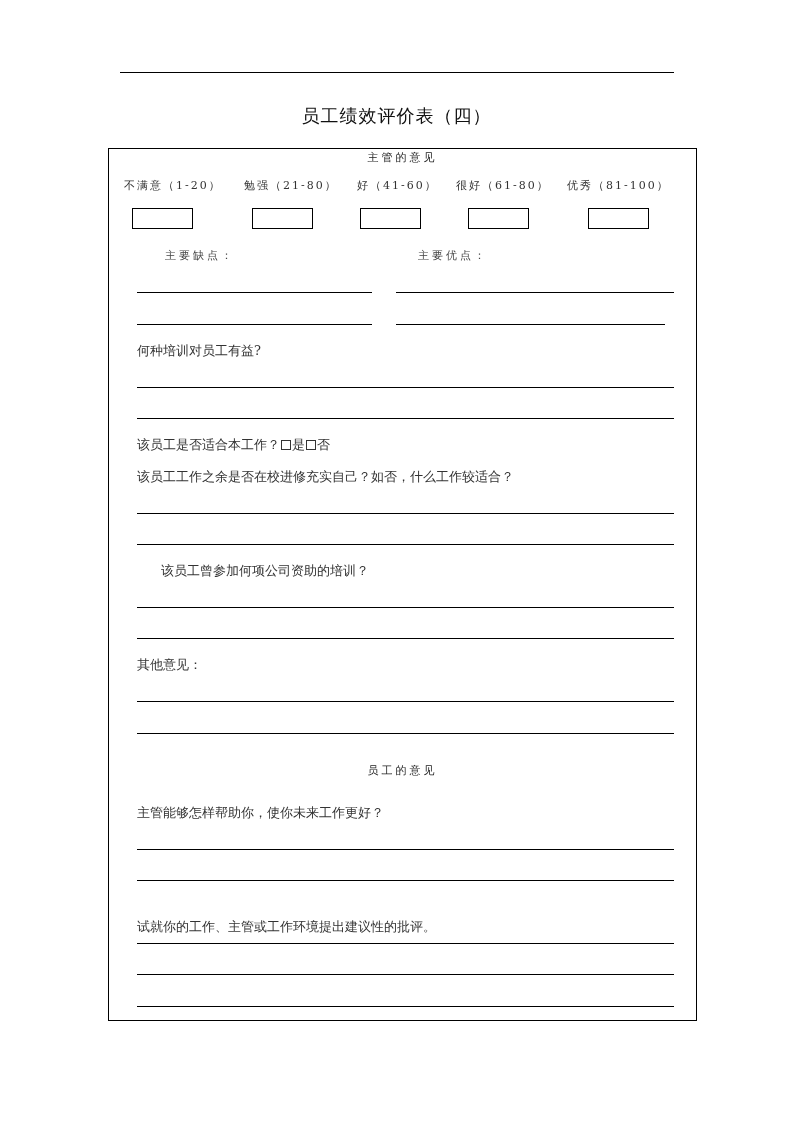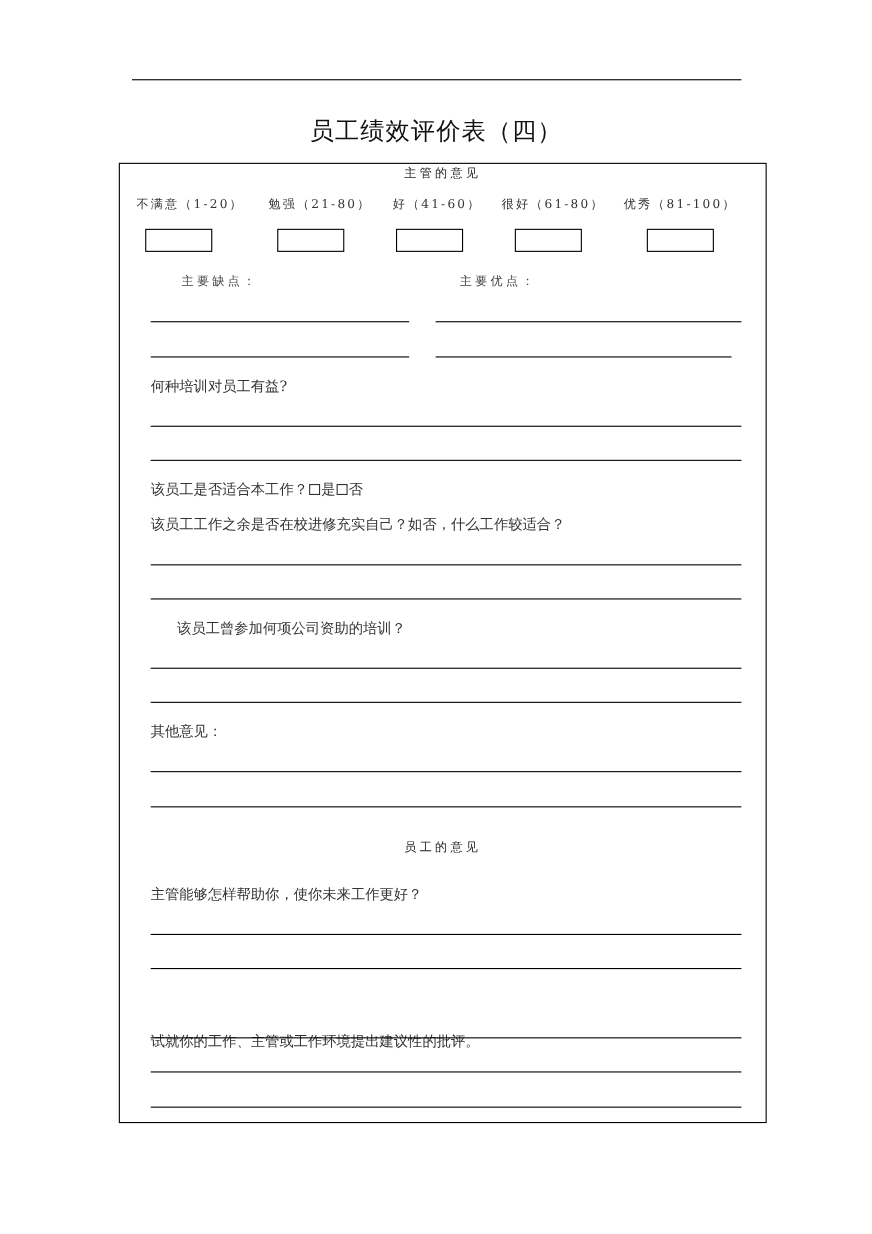--- a/index.html
+++ b/index.html
@@ -1,21 +1,21 @@
 <!DOCTYPE html>
 <html><head>
   <meta charset="utf-8">
   <style>
     html, body { margin: 0; padding: 0; background: #ffffff; }
     body { width: 793px; height: 1122px; position: relative; overflow: hidden;
            font-family: "DejaVu Serif", "Liberation Serif", serif; color: #1a1a1a; }
     .abs { position: absolute; }
     .rule { position: absolute; height: 1px; background: #000; }
     .top-rule { left: 120px; top: 72px; width: 554px; height: 1px; background: #000; }
-    .title { left: 0; width: 793px; top: 104px; text-align: center; font-size: 22px;
+    .title { left: 0; width: 793px; top: 104px; text-align: center; font-size: 18px;
              font-family: "DejaVu Sans", "Liberation Sans", sans-serif; color: #111; letter-spacing: 1px; }
     .frame { left: 108px; top: 148px; width: 587px; height: 871px; border: 1px solid #000; }
     .section-head { left: 108px; width: 589px; text-align: center; font-size: 11px;
                     font-family: "DejaVu Sans", "Liberation Sans", sans-serif; letter-spacing: 3px; color: #222; }
     .rating { top: 178px; font-size: 11px; letter-spacing: 2px; color: #333; white-space: nowrap; }
     .box { top: 208px; width: 59px; height: 19px; border: 1px solid #000; background: #fff; }
     .label-sp { font-size: 11px; letter-spacing: 3px; color: #444; }
     .q { left: 137px; font-size: 13px; color: #333; white-space: nowrap; }
     .cb { display: inline-block; width: 8px; height: 8px; border: 1px solid #333; vertical-align: -1px; margin: 0 1px; }
   </style>
@@ -68,16 +68,16 @@
 <div class="q abs" style="top:656px;">其他意见：</div>
 <div class="rule" style="left:137px; top:701px; width:537px;"></div>
 <div class="rule" style="left:137px; top:733px; width:537px;"></div>
 
 <div class="section-head abs" style="top:763px;">员工的意见</div>
 
 <div class="q abs" style="top:804px;">主管能够怎样帮助你，使你未来工作更好？</div>
 <div class="rule" style="left:137px; top:849px; width:537px;"></div>
 <div class="rule" style="left:137px; top:880px; width:537px;"></div>
 
-<div class="q abs" style="top:938px;">试就你的工作、主管或工作环境提出建议性的批评。</div>
+<div class="q abs" style="top:918px;">试就你的工作、主管或工作环境提出建议性的批评。</div>
 <div class="rule" style="left:137px; top:943px; width:537px;"></div>
 <div class="rule" style="left:137px; top:974px; width:537px;"></div>
 <div class="rule" style="left:137px; top:1006px; width:537px;"></div>
 
 </body></html>

